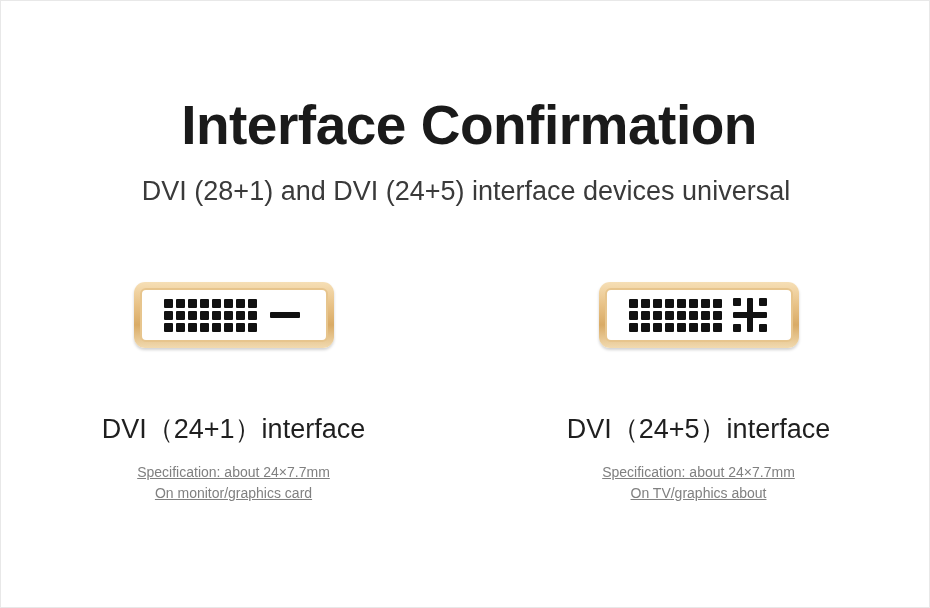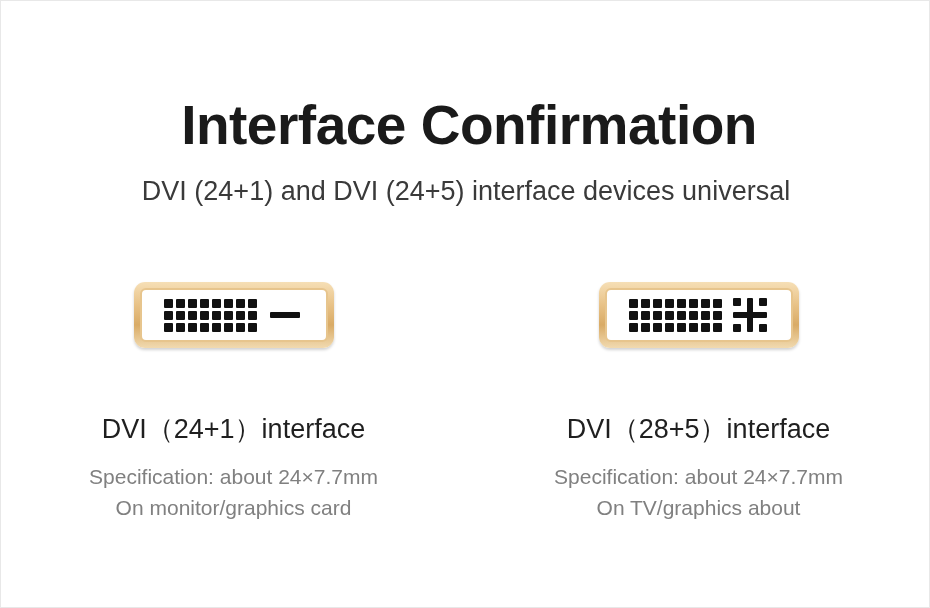--- a/index.html
+++ b/index.html
@@ -157,34 +157,35 @@
 
   .caption {
     margin-top: 38px;
     font-size: 27px;
     color: #1f1f1f;
     text-align: center;
     line-height: 1.2;
   }
   .spec {
     margin-top: 17px;
-    font-size: 21px;
+    font-size: 14px;
     color: #808080;
     text-align: center;
     line-height: 1.45;
+    text-decoration: underline;
   }
   .spec div { white-space: nowrap; }
 </style>
 </head>
 <body>
 
 <div class="page">
 
   <div class="title">Interface Confirmation</div>
-  <div class="subtitle">DVI (24+1) and DVI (24+5) interface devices universal</div>
+  <div class="subtitle">DVI (28+1) and DVI (24+5) interface devices universal</div>
 
   <div class="columns">
 
     <div class="col">
       <div class="connector-wrap">
         <div class="connector">
           <div class="connector-inner">
             <div class="pin-block">
               <span class="pin"></span>
               <span class="pin"></span>
@@ -260,21 +261,21 @@
                 <span class="q q2"></span>
                 <span class="q q3"></span>
                 <span class="q q4"></span>
                 <span class="h"></span>
                 <span class="v"></span>
               </div>
             </div>
           </div>
         </div>
       </div>
-      <div class="caption">DVI（28+5）interface</div>
+      <div class="caption">DVI（24+5）interface</div>
       <div class="spec">
         <div>Specification: about 24×7.7mm</div>
         <div>On TV/graphics about</div>
       </div>
     </div>
 
   </div>
 </div>
 
 </body></html>

